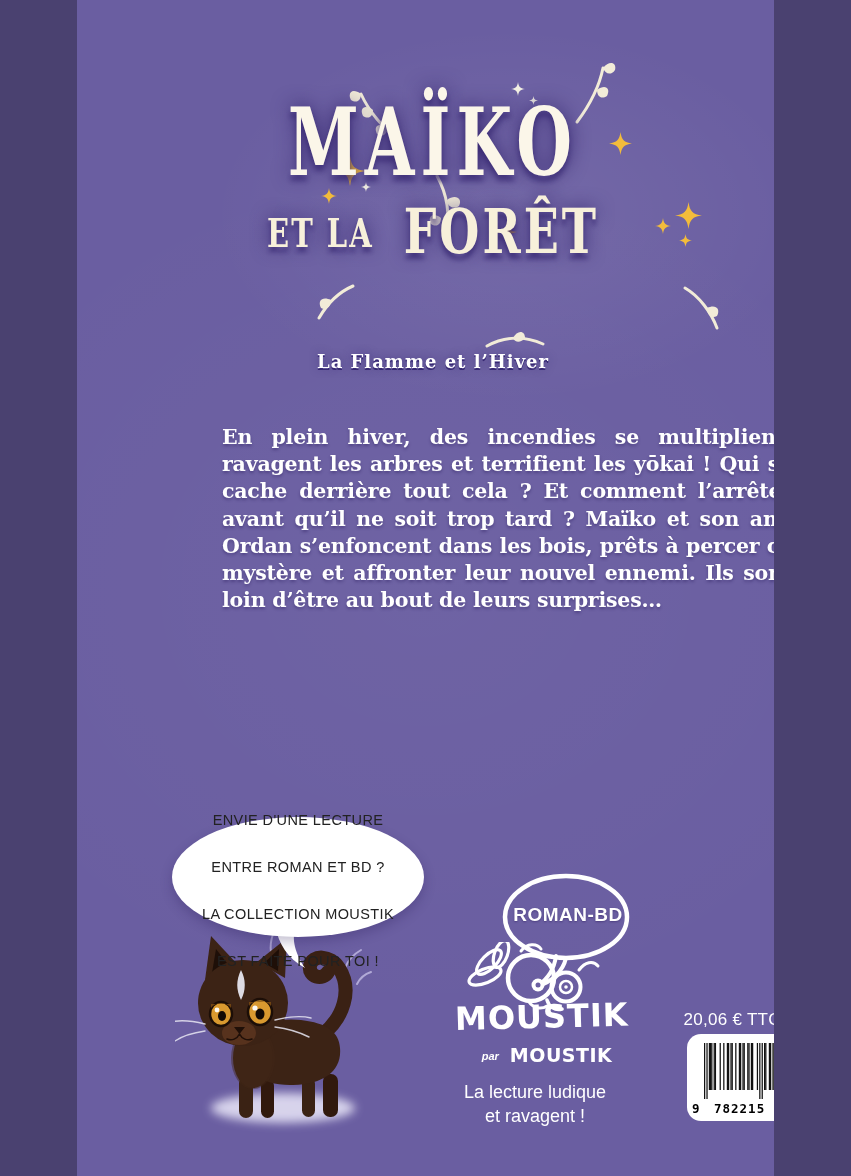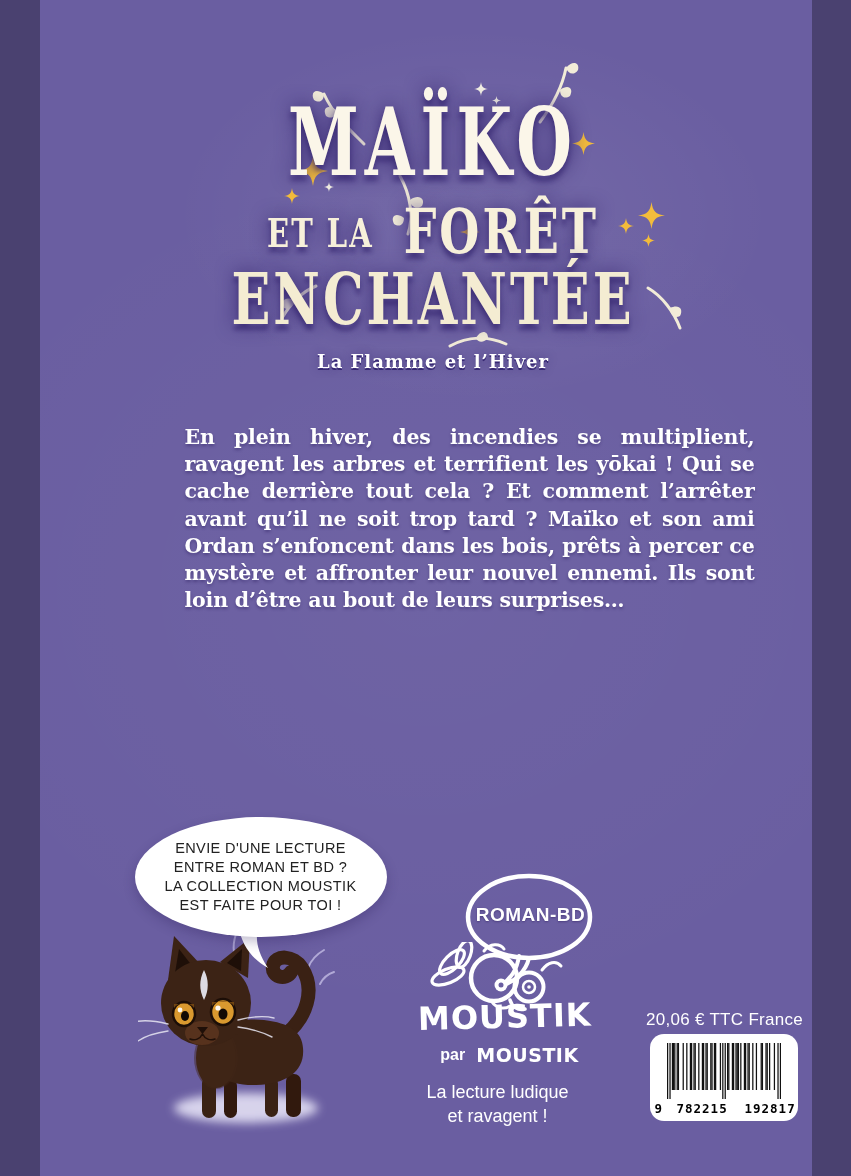--- a/index.html
+++ b/index.html
@@ -1,17 +1,17 @@
 <!DOCTYPE html>
 <html><head>
 <meta charset="utf-8">
 <style>
   html,body{margin:0;padding:0;background:#4a4170;}
   .page{
-    position:relative;width:772px;height:1176px;overflow:hidden;margin:0 auto;
+    position:relative;width:697px;height:1176px;overflow:hidden;margin:0 auto;
     font-family:"Liberation Sans",sans-serif;
     background:
       radial-gradient(ellipse 430px 270px at 433px 215px, rgba(255,255,255,0.07), rgba(255,255,255,0) 70%),
       radial-gradient(ellipse 700px 600px at 50% 50%, rgba(255,255,255,0.03), rgba(255,255,255,0) 75%),
       #6a5ea1;
   }
   
   .title-line{position:absolute;left:15px;right:0;display:flex;justify-content:center;align-items:flex-end;pointer-events:none;}
   .t-word{font-family:"DejaVu Serif","Liberation Serif",serif;font-weight:bold;display:inline-block;
           text-shadow:0 0 16px rgba(52,36,110,.95),0 4px 4px rgba(52,36,110,.6);}
@@ -39,36 +39,36 @@
     font-size:20.5px;line-height:27.2px;color:#ffffff;text-align:justify;
     margin:0 0 25px 0;letter-spacing:-0.2px;
     text-shadow:0 2px 3px rgba(45,30,95,.45);
   }
   
   .speech-bubble{
     position:absolute;left:95px;top:817px;width:252px;height:120px;background:#ffffff;
     border-radius:50%;box-shadow:0 5px 12px rgba(40,25,85,.28);
     display:flex;flex-direction:column;justify-content:center;align-items:center;z-index:3;
   }
-  .speech-line{font-size:14.5px;line-height:19px;color:#222;letter-spacing:.4px;white-space:nowrap;}
+  .speech-line{font-size:14.5px;line-height:19px;color:#222;letter-spacing:.4px;white-space:nowrap;margin-top:28px;}
   .bubble-tail{position:absolute;left:192px;top:926px;z-index:2;}
   
   .cat{position:absolute;left:98px;top:928px;z-index:1;}
   
   .romanbd-svg{position:absolute;left:424px;top:872px;}
   .romanbd-label{position:absolute;left:424px;top:904px;width:134px;text-align:center;
     font-weight:bold;font-size:19px;letter-spacing:.5px;color:#fff;
     text-shadow:0 1px 2px rgba(45,30,95,.5);}
   
   .mosquito{position:absolute;left:386px;top:942px;}
   .moustik-word{position:absolute;left:378px;top:998px;width:160px;text-align:center;
     font-family:"DejaVu Sans","Liberation Sans",sans-serif;font-weight:bold;font-size:32px;
     color:#fff;transform:rotate(-1.5deg);letter-spacing:1px;}
   .imprint{position:absolute;left:400px;top:1044px;width:140px;text-align:center;color:#fff;}
-  .imprint .par{font-size:16px;font-weight:bold;margin-right:11px;vertical-align:2px;}
+  .imprint .par{font-size:11px;font-style:italic;font-weight:bold;margin-right:11px;vertical-align:2px;}
   .imprint .fleurus{font-family:"DejaVu Sans","Liberation Sans",sans-serif;font-weight:bold;font-size:19px;letter-spacing:.5px;}
   .tagline{position:absolute;left:368px;top:1080px;width:180px;text-align:center;color:#fff;
     font-size:18px;line-height:24px;}
   
   .price{position:absolute;left:600px;top:1010px;width:170px;text-align:center;color:#fff;
     font-size:17px;letter-spacing:.3px;}
   .barcode{position:absolute;left:610px;top:1034px;width:148px;height:87px;background:#fff;border-radius:14px;}
   .barcode svg{position:absolute;left:17px;top:9px;}
   .barcode .num{position:absolute;bottom:5px;font-family:"DejaVu Sans Mono","Liberation Mono",monospace;
     font-weight:bold;font-size:12.5px;color:#000;letter-spacing:1px;}
@@ -140,23 +140,20 @@
   <svg class="star" style="left:602px;top:234px" width="13" height="13" viewBox="0 0 100 100">
       <path d="M50,0 C55,35 65,45 100,50 C65,55 55,65 50,100 C45,65 35,55 0,50 C35,45 45,35 50,0 Z"></path>
     </svg>
 
   <div class="title-line t-maiko">
     <span class="t-word">MAÏKO</span>
   </div>
   <div class="title-line t-line2">
     <span class="t-word t-etla">ET LA</span>
     <span class="t-word t-foret">FORÊT</span>
-  </div>
-  <div class="title-line t-line3">
-    <span class="t-word t-ench">ENCHANTÉE</span>
   </div>
   <div class="title-line t-subtitle">
     <span class="t-word">La Flamme et l’Hiver</span>
   </div>
 
   <div class="synopsis">
     <p>En plein hiver, des incendies se multiplient, ravagent les arbres et terrifient les yōkai ! Qui se cache derrière tout cela ? Et comment l’arrêter avant qu’il ne soit trop tard ? Maïko et son ami Ordan s’enfoncent dans les bois, prêts à percer ce mystère et affronter leur nouvel ennemi. Ils sont loin d’être au bout de leurs surprises…</p>
   </div>
 
   <div class="speech-bubble">

